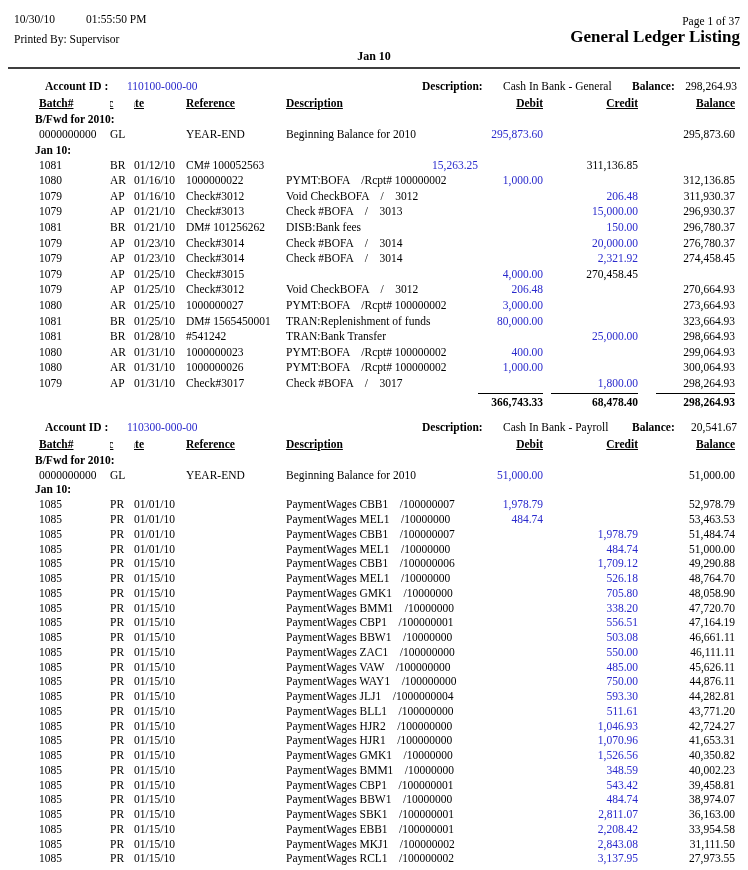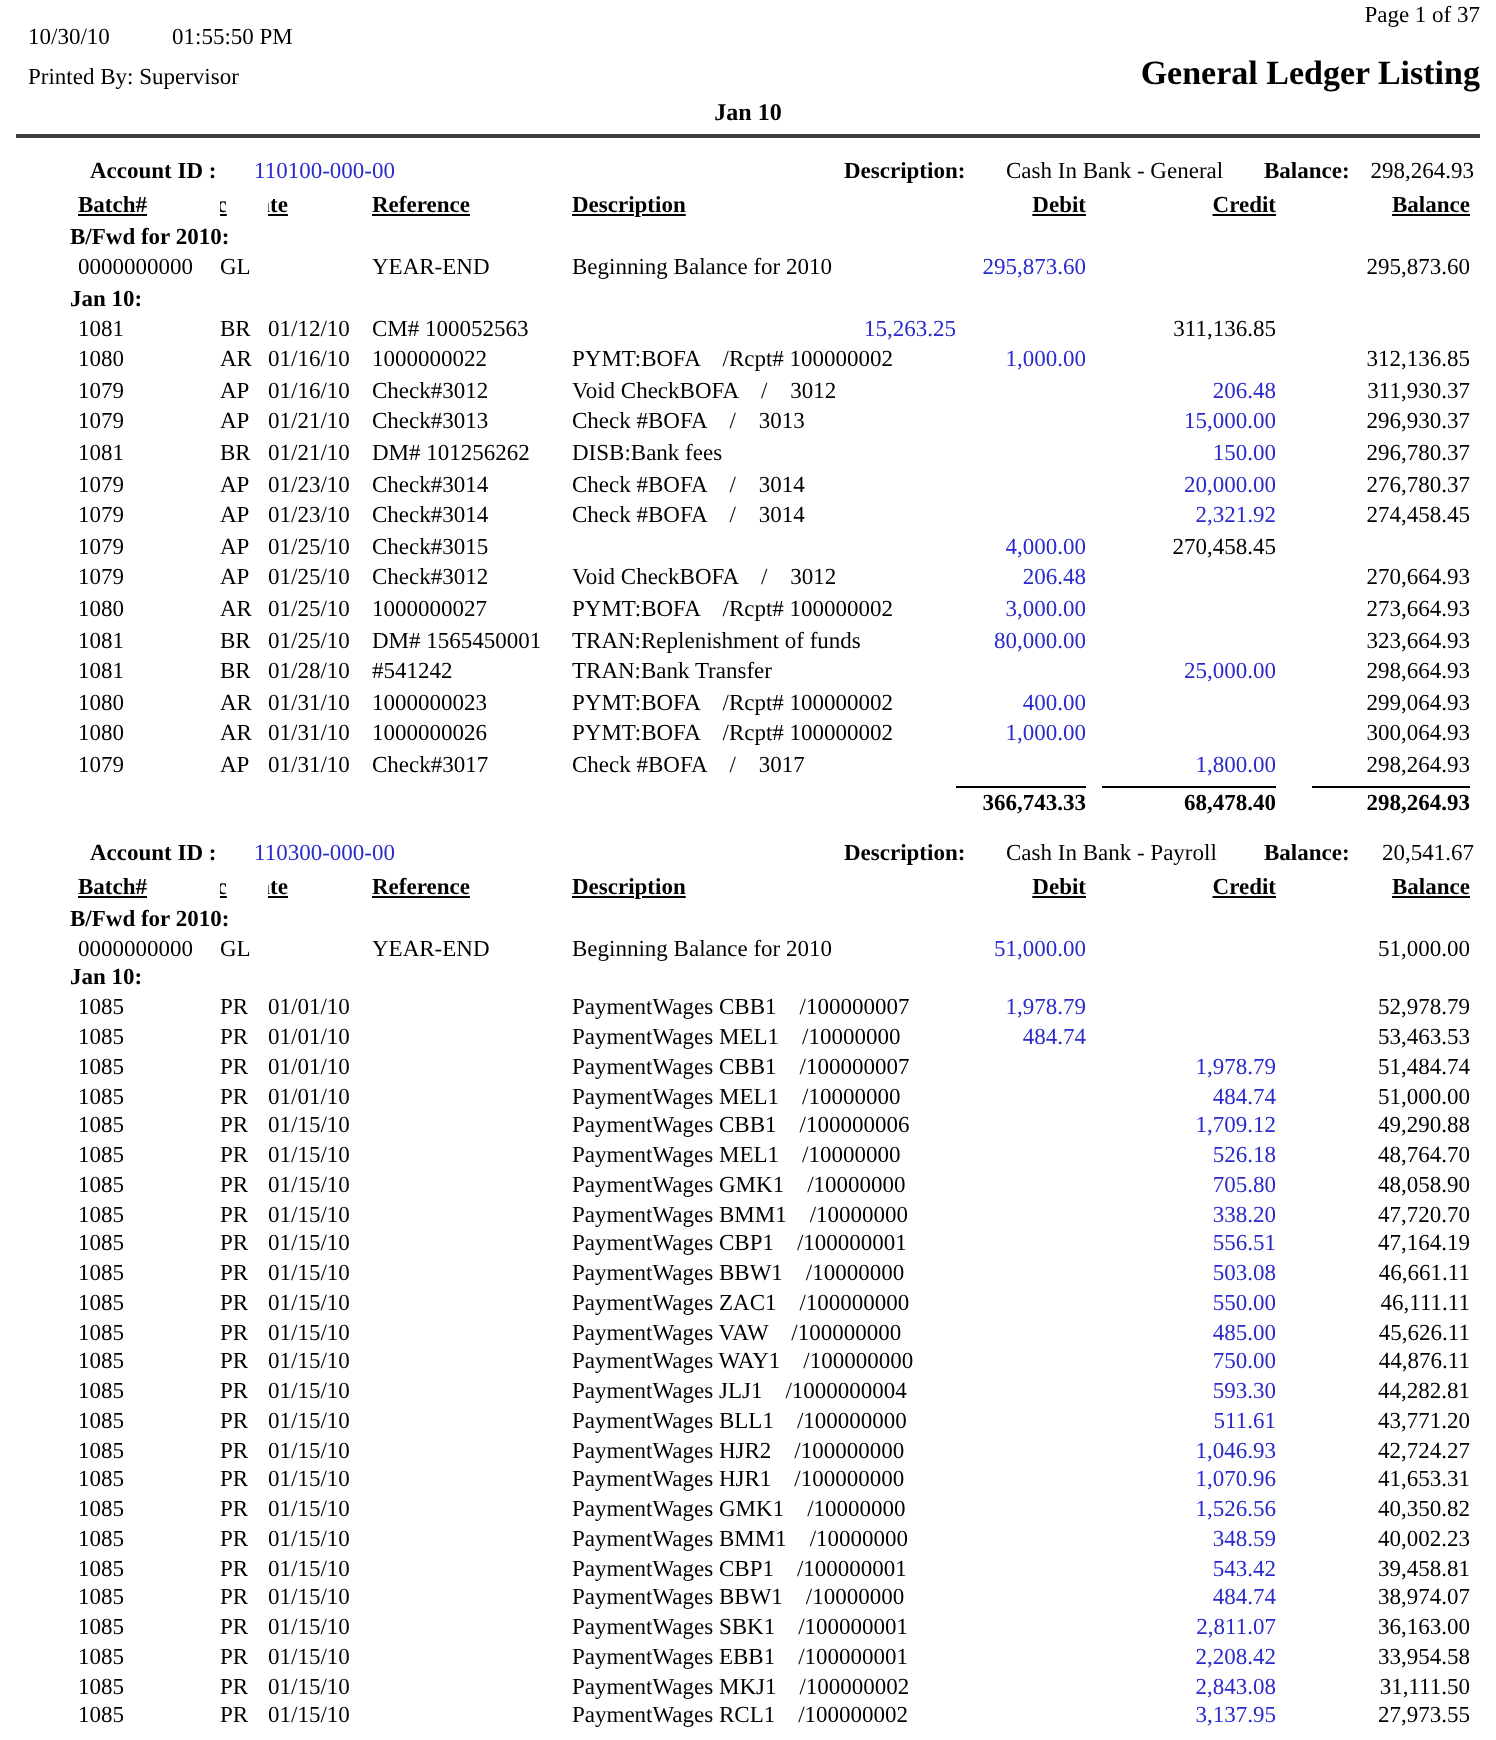--- a/index.html
+++ b/index.html
@@ -5,21 +5,21 @@
   html,body{margin:0;padding:0;}
   body{
     width:748px;height:870px;overflow:hidden;background:#fff;color:#000;
     font-family:"Liberation Serif","DejaVu Serif",serif;font-size:11.5px;
   }
   
   .page-header{position:relative;height:67px;margin:0 8px;border-bottom:2px solid #3f3f3f;}
   .hdr-date{position:absolute;left:6px;top:13px;}
   .hdr-time{position:absolute;left:78px;top:13px;}
   .hdr-company{position:absolute;left:0;top:11px;width:100%;text-align:center;font-weight:bold;font-size:12.5px;}
-  .hdr-page{position:absolute;right:0px;top:2px;}
+  .hdr-page{position:absolute;right:0px;top:15px;}
   .hdr-printedby{position:absolute;left:6px;top:33px;}
   .hdr-title{position:absolute;left:0;top:27px;width:100%;text-align:right;font-weight:bold;font-size:17px;}
   .hdr-period{position:absolute;left:0;top:49px;width:100%;text-align:center;font-weight:bold;font-size:12px;}
   
   .acct{margin-top:10px;}
   .acct + .acct{margin-top:8px;}
   .acct-header{position:relative;height:17px;line-height:15px;margin-left:10px;}
   .l-acct{position:absolute;left:35px;font-weight:bold;}
   .v-acct{position:absolute;left:117px;color:#2929cc;}
   .l-desc{position:absolute;left:412px;font-weight:bold;}

